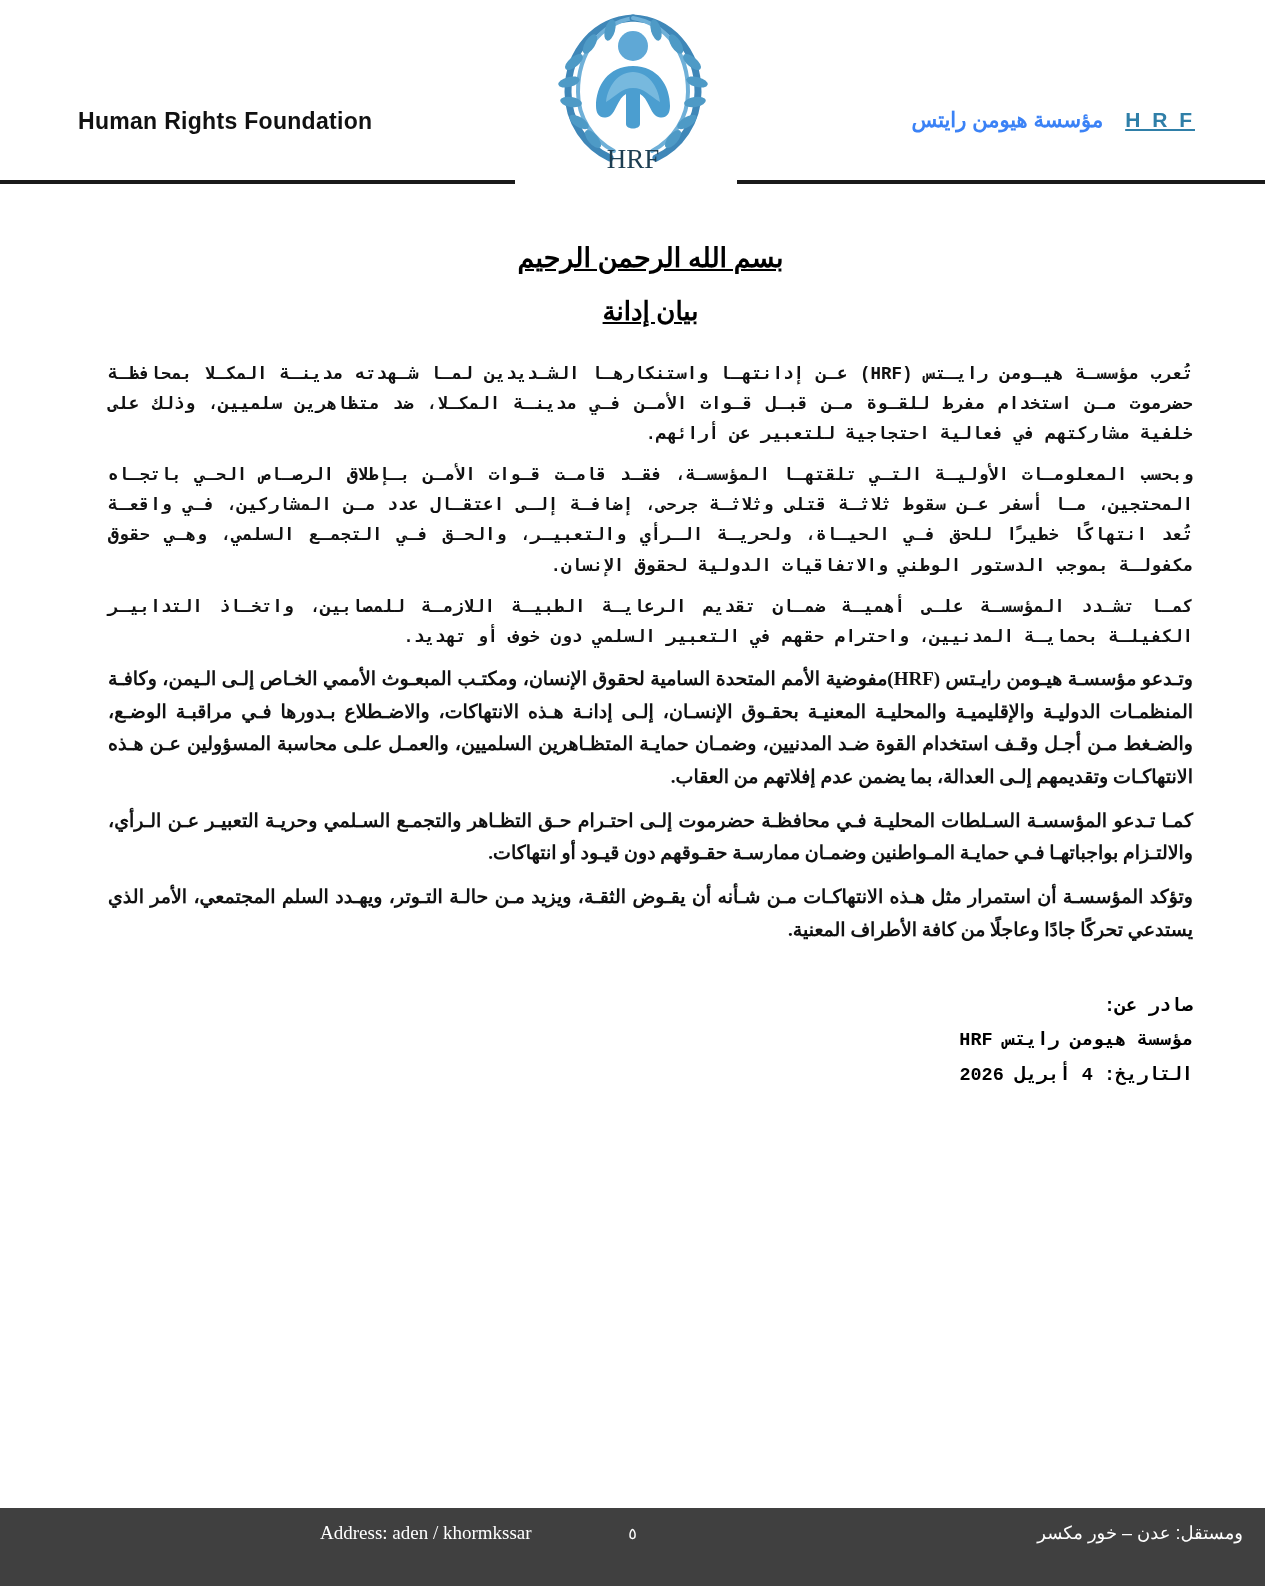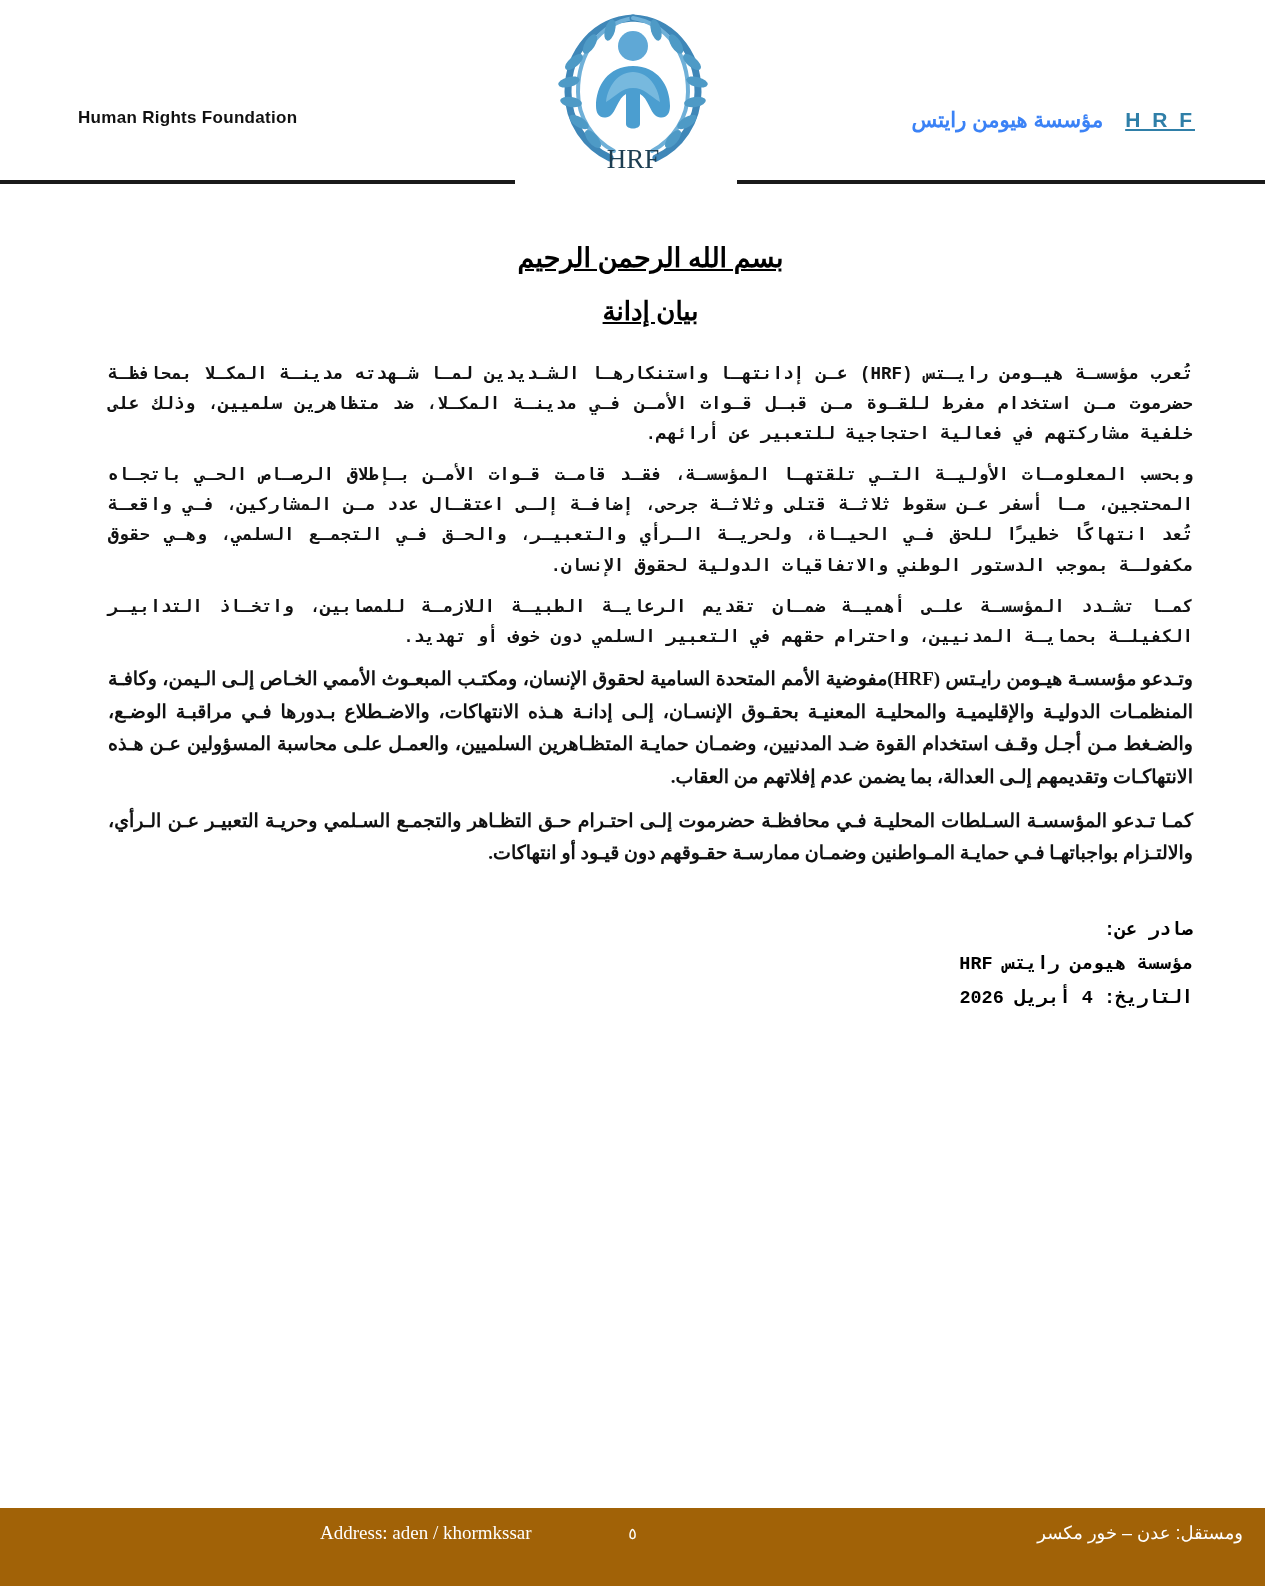--- a/index.html
+++ b/index.html
@@ -22,21 +22,21 @@
     position: relative;
     height: 180px;
     width: 100%;
   }
   .lh-left {
     position: absolute;
     left: 78px;
     top: 108px;
     font-family: "Liberation Sans", sans-serif;
     font-weight: bold;
-    font-size: 17px;
+    font-size: 23px;
     letter-spacing: 0.3px;
     color: #111;
     direction: ltr;
   }
   .lh-right {
     position: absolute;
     right: 70px;
     top: 108px;
     display: flex;
     align-items: center;
@@ -131,21 +131,21 @@
   }
   .signature div { white-space: pre; }
 
   
   .footer {
     position: absolute;
     left: 0;
     right: 0;
     bottom: 0;
     height: 78px;
-    background: #a16207;
+    background: #404040;
     color: #ffffff;
   }
   .footer-inner {
     position: relative;
     height: 100%;
   }
   .footer-left {
     position: absolute;
     left: 320px;
     top: 14px;
@@ -234,20 +234,21 @@
 <div class="page">
 
   <div class="basmala">بسم الله الرحمن الرحيم</div>
   <div class="doc-title">بيان إدانة</div>
 
   <p class="para">تُعرب مؤسسـة هيـومن رايـتس (HRF) عـن إدانتهـا واستنكارهـا الشـديدين لمـا شـهدته مدينـة المكـلا بمحافظـة حضرموت مـن استخدام مفرط للقـوة مـن قبـل قـوات الأمـن فـي مدينـة المكـلا، ضد متظاهرين سلميين، وذلك على خلفية مشاركتهم في فعالية احتجاجية للتعبير عن أرائهم.</p>
   <p class="para">وبحسب المعلومـات الأوليـة التـي تلقتهـا المؤسسـة، فقـد قامـت قـوات الأمـن بـإطلاق الرصـاص الحـي باتجـاه المحتجين، مـا أسفر عـن سقوط ثلاثـة قتلى وثلاثـة جرحى، إضافـة إلـى اعتقـال عدد مـن المشاركين، فـي واقعـة تُعد انتهاكًا خطيرًا للحق فـي الحيـاة، ولحريـة الـرأي والتعبيـر، والحـق فـي التجمـع السلمي، وهـي حقوق مكفولـة بموجب الدستور الوطني والاتفاقيات الدولية لحقوق الإنسان.</p>
   <p class="para">كمـا تشـدد المؤسسـة علـى أهميـة ضمـان تقديم الرعايـة الطبيـة اللازمـة للمصابين، واتخـاذ التدابيـر الكفيلـة بحمايـة المدنيين، واحترام حقهم في التعبير السلمي دون خوف أو تهديد.</p>
   <p class="para serifish">وتـدعو مؤسسـة هيـومن رايـتس (HRF)مفوضية الأمم المتحدة السامية لحقوق الإنسان، ومكتـب المبعـوث الأممي الخـاص إلـى الـيمن، وكافـة المنظمـات الدوليـة والإقليميـة والمحليـة المعنيـة بحقـوق الإنسـان، إلـى إدانـة هـذه الانتهاكات، والاضـطلاع بـدورها فـي مراقبـة الوضـع، والضـغط مـن أجـل وقـف استخدام القوة ضـد المدنيين، وضمـان حمايـة المتظـاهرين السلميين، والعمـل علـى محاسبة المسؤولين عـن هـذه الانتهاكـات وتقديمهم إلـى العدالة، بما يضمن عدم إفلاتهم من العقاب.</p>
   <p class="para serifish">كمـا تـدعو المؤسسـة السـلطات المحليـة فـي محافظـة حضرموت إلـى احتـرام حـق التظـاهر والتجمـع السـلمي وحريـة التعبيـر عـن الـرأي، والالتـزام بواجباتهـا فـي حمايـة المـواطنين وضمـان ممارسـة حقـوقهم دون قيـود أو انتهاكات.</p>
+  <p class="para serifish">وتؤكد المؤسسـة أن استمرار مثل هـذه الانتهاكـات مـن شـأنه أن يقـوض الثقـة، ويزيد مـن حالـة التـوتر، ويهـدد السلم المجتمعي، الأمر الذي يستدعي تحركًا جادًا وعاجلًا من كافة الأطراف المعنية.</p>
 
   <div class="signature">
     <div>صادر عن:</div>
     <div>مؤسسة هيومن رايتس HRF</div>
     <div>التاريخ: 4 أبريل 2026</div>
   </div>
 </div>
 
 <div class="footer">
   <div class="footer-inner">

